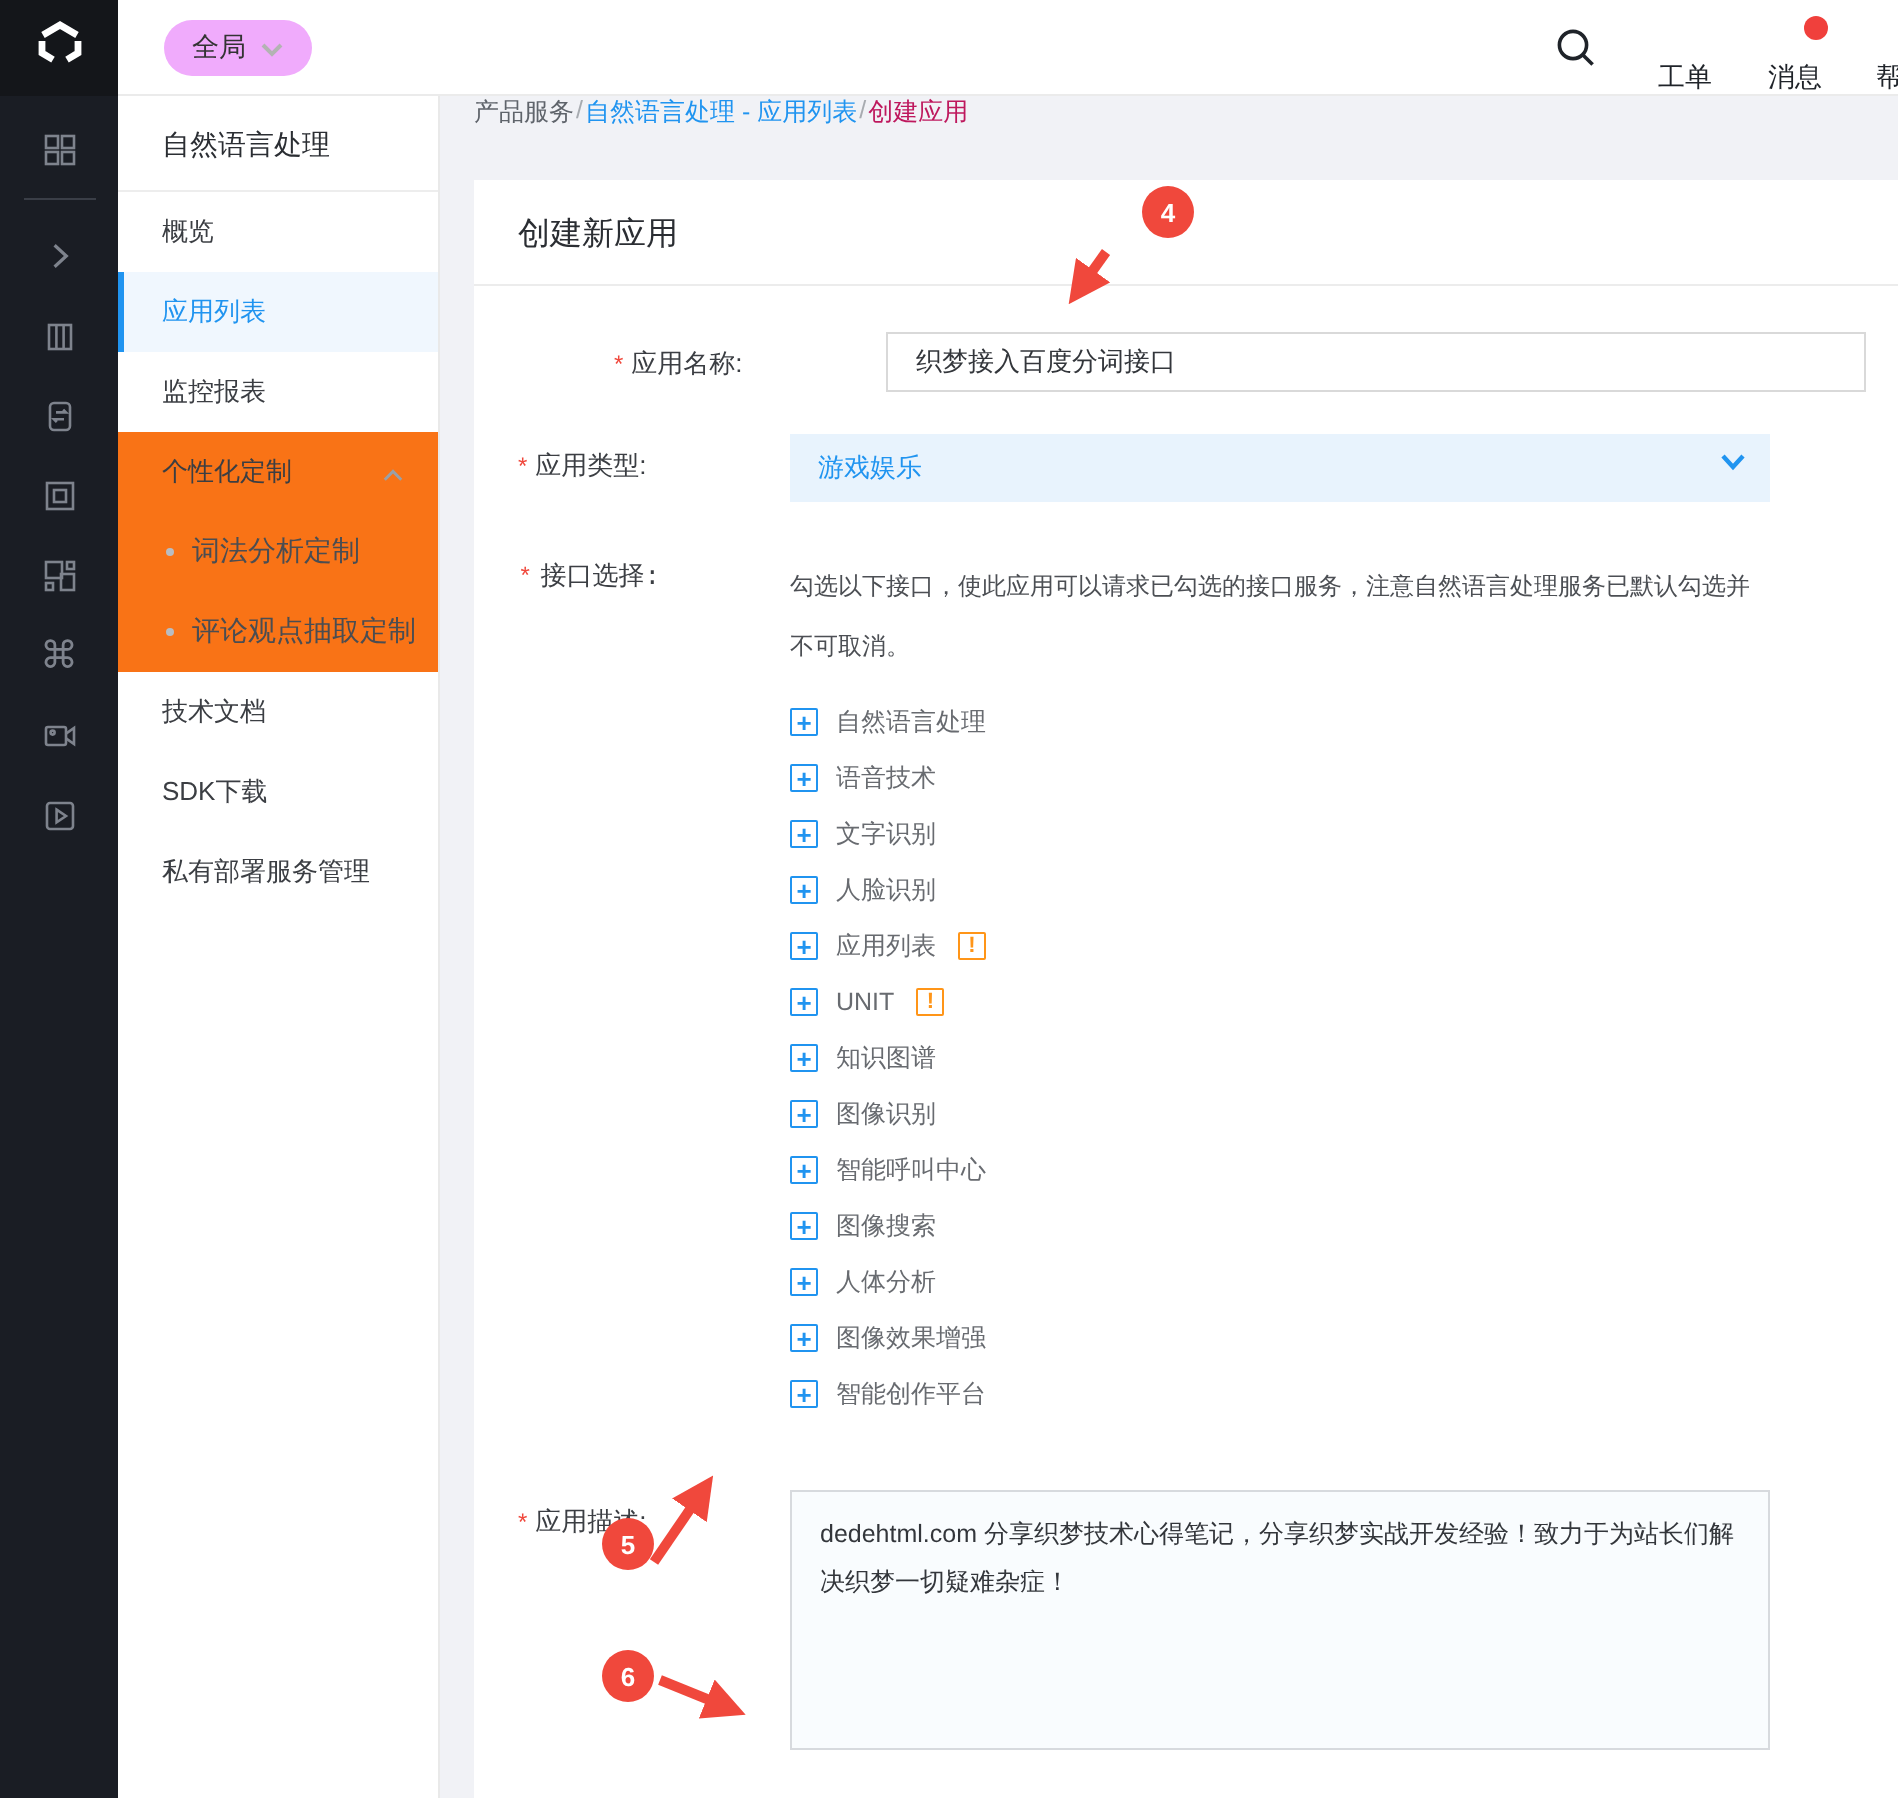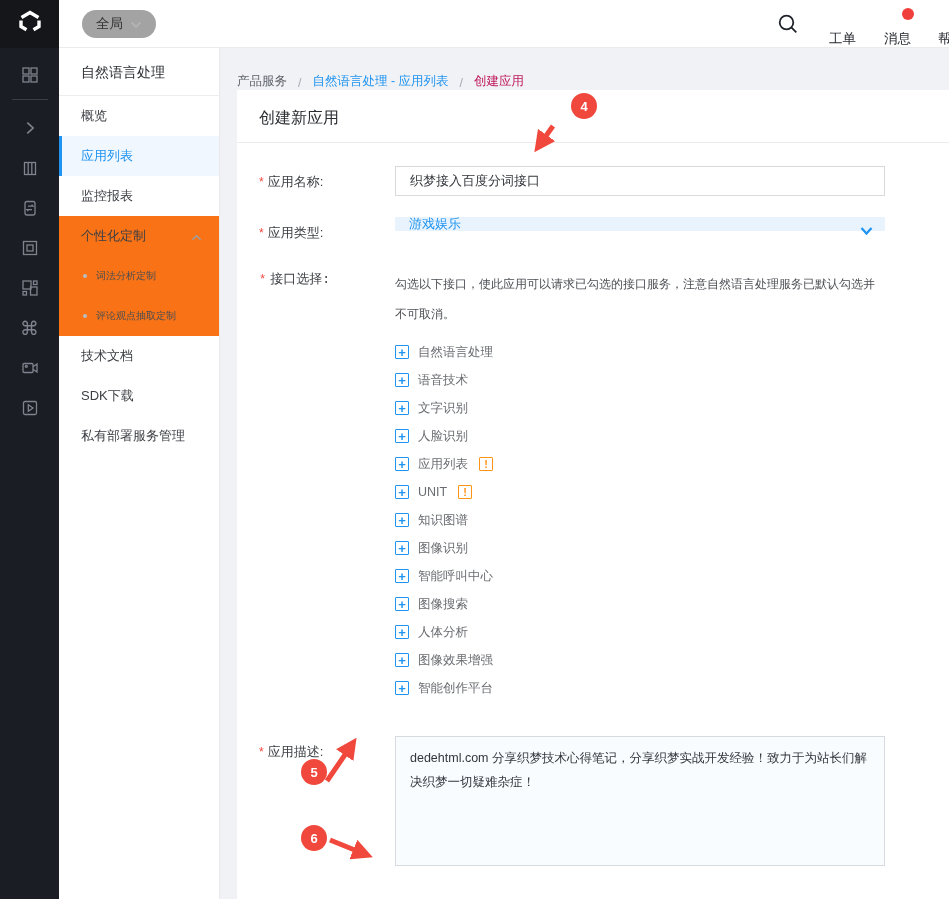--- a/index.html
+++ b/index.html
@@ -5,21 +5,21 @@
   * { margin:0; padding:0; box-sizing:border-box; }
   html,body { width:949px; height:899px; overflow:hidden; background:#f1f2f6;
               font-family:"Liberation Sans","DejaVu Sans",sans-serif; }
 
   
   .topbar { position:absolute; left:0; top:0; width:949px; height:48px; background:#ffffff;
             border-bottom:1px solid #ebebeb; z-index:30; }
   .logo-box { position:absolute; left:0; top:0; width:59px; height:48px; background:#14161a;
               display:flex; align-items:center; justify-content:center; }
   .region-pill { position:absolute; left:82px; top:10px; height:28px; padding:12px 14px;
-                 background:#a3a3a3; border-radius:15px; display:flex; align-items:center; gap:7px;
+                 background:#f0abfc; border-radius:15px; display:flex; align-items:center; gap:7px;
                  font-size:13.5px; color:#333; cursor:pointer; }
   .tb-search { position:absolute; left:776px; top:12px; width:24px; height:24px; cursor:pointer; }
   .tb-link { position:absolute; top:30px; font-size:13.5px; color:#1f2329; cursor:pointer; white-space:nowrap; }
   .tb-ticket { left:829px; }
   .tb-msg { left:884px; }
   .tb-help { left:938px; }
   .msg-dot { position:absolute; left:902px; top:8px; width:12px; height:12px; border-radius:50%;
              background:#f0403c; }
 
   
@@ -32,47 +32,47 @@
 
   
   .sidebar { position:absolute; left:59px; top:48px; width:161px; height:851px; background:#ffffff;
              border-right:1px solid #e9e9e9; z-index:10; }
   .sidebar-title { height:48px; line-height:48px; padding-left:22px; font-size:14px; color:#2b2e33;
                    border-bottom:1px solid #ededed; }
   .side-item { position:relative; height:40px; display:flex; align-items:center; padding-left:22px;
                font-size:13px; color:#3b3e43; cursor:pointer; }
   .side-item.selected { color:#2094f0; background:#f0f7fe; border-left:3px solid #2094f0; padding-left:19px; }
   .side-item.group, .side-item.sub { background:#f97316; }
-  .side-item.sub { padding-left:24px; font-size:10px; color:#4a4d52; }
+  .side-item.sub { padding-left:24px; font-size:14px; color:#4a4d52; }
   .bullet { width:4px; height:4px; border-radius:50%; background:#b9bdc2; margin-right:9px; flex:none; }
   .group-chevron { position:absolute; right:17px; top:14px; }
 
   
   .content { position:absolute; left:220px; top:48px; width:729px; height:851px; background:#f1f2f6; }
-  .breadcrumb { height:42px; display:flex; align-items:flex-end; padding-left:17px; font-size:12.5px;
-                color:#5f646b; gap:11px; white-space:nowrap; }
+  .breadcrumb { height:42px; display:flex; align-items:flex-start; padding-left:17px; font-size:12.5px;
+                color:#5f646b; gap:1px; white-space:nowrap; }
   .breadcrumb .sep { color:#a7abb0; }
   .breadcrumb .bc-link { color:#2094f0; cursor:pointer; }
   .breadcrumb .bc-current { color:#be185d; }
 
   .card { position:absolute; left:17px; top:42px; width:712px; height:809px; background:#ffffff; }
   .card-title { height:53px; line-height:55px; padding-left:22px; font-size:16px; color:#2b2e33;
                 border-bottom:1px solid #ececec; }
   .form { padding:23px 0 0 22px; }
   .form-row { display:flex; align-items:flex-start; }
   .form-label { width:136px; flex:none; font-size:13px; color:#3b3e43; padding-top:7px; }
   .req { color:#f0483c; margin-right:4px; font-size:12px; }
   .field { width:490px; }
 
-  .row-name { margin-bottom:21px; }
+  .row-name { margin-bottom:21px;margin-left:48px; }
   .text-input { width:490px; height:30px; border:1px solid #d9d9d9; background:#fff; padding:0 14px;
                 font-size:13px; color:#33363b; font-family:"Liberation Sans","DejaVu Sans",sans-serif; outline:none; }
 
   .row-type { margin-bottom:27px; }
-  .select-box { position:relative; width:490px; height:14px; background:#e8f3fd; display:flex;
+  .select-box { position:relative; width:490px; height:34px; background:#e8f3fd; display:flex;
                 align-items:center; padding:0 14px; font-size:13px; color:#2094f0; cursor:pointer; }
   .select-box svg { position:absolute; right:12px; top:9px; }
 
   .row-if .form-label { padding-top:1px;font-family:Liberation Mono, monospace; }
   .if-desc { font-size:12px; color:#4c4f54; line-height:30px; width:488px; }
   .if-tree { margin-top:9px; }
   .tree-item { height:28px; display:flex; align-items:center; gap:9px; }
   .plus-box { width:14px; height:14px; border:1px solid #2094f0; border-radius:1px; flex:none;
               position:relative; cursor:pointer; }
   .plus-box::before { content:"+"; position:absolute; left:0; top:0; width:12px; height:12px;

